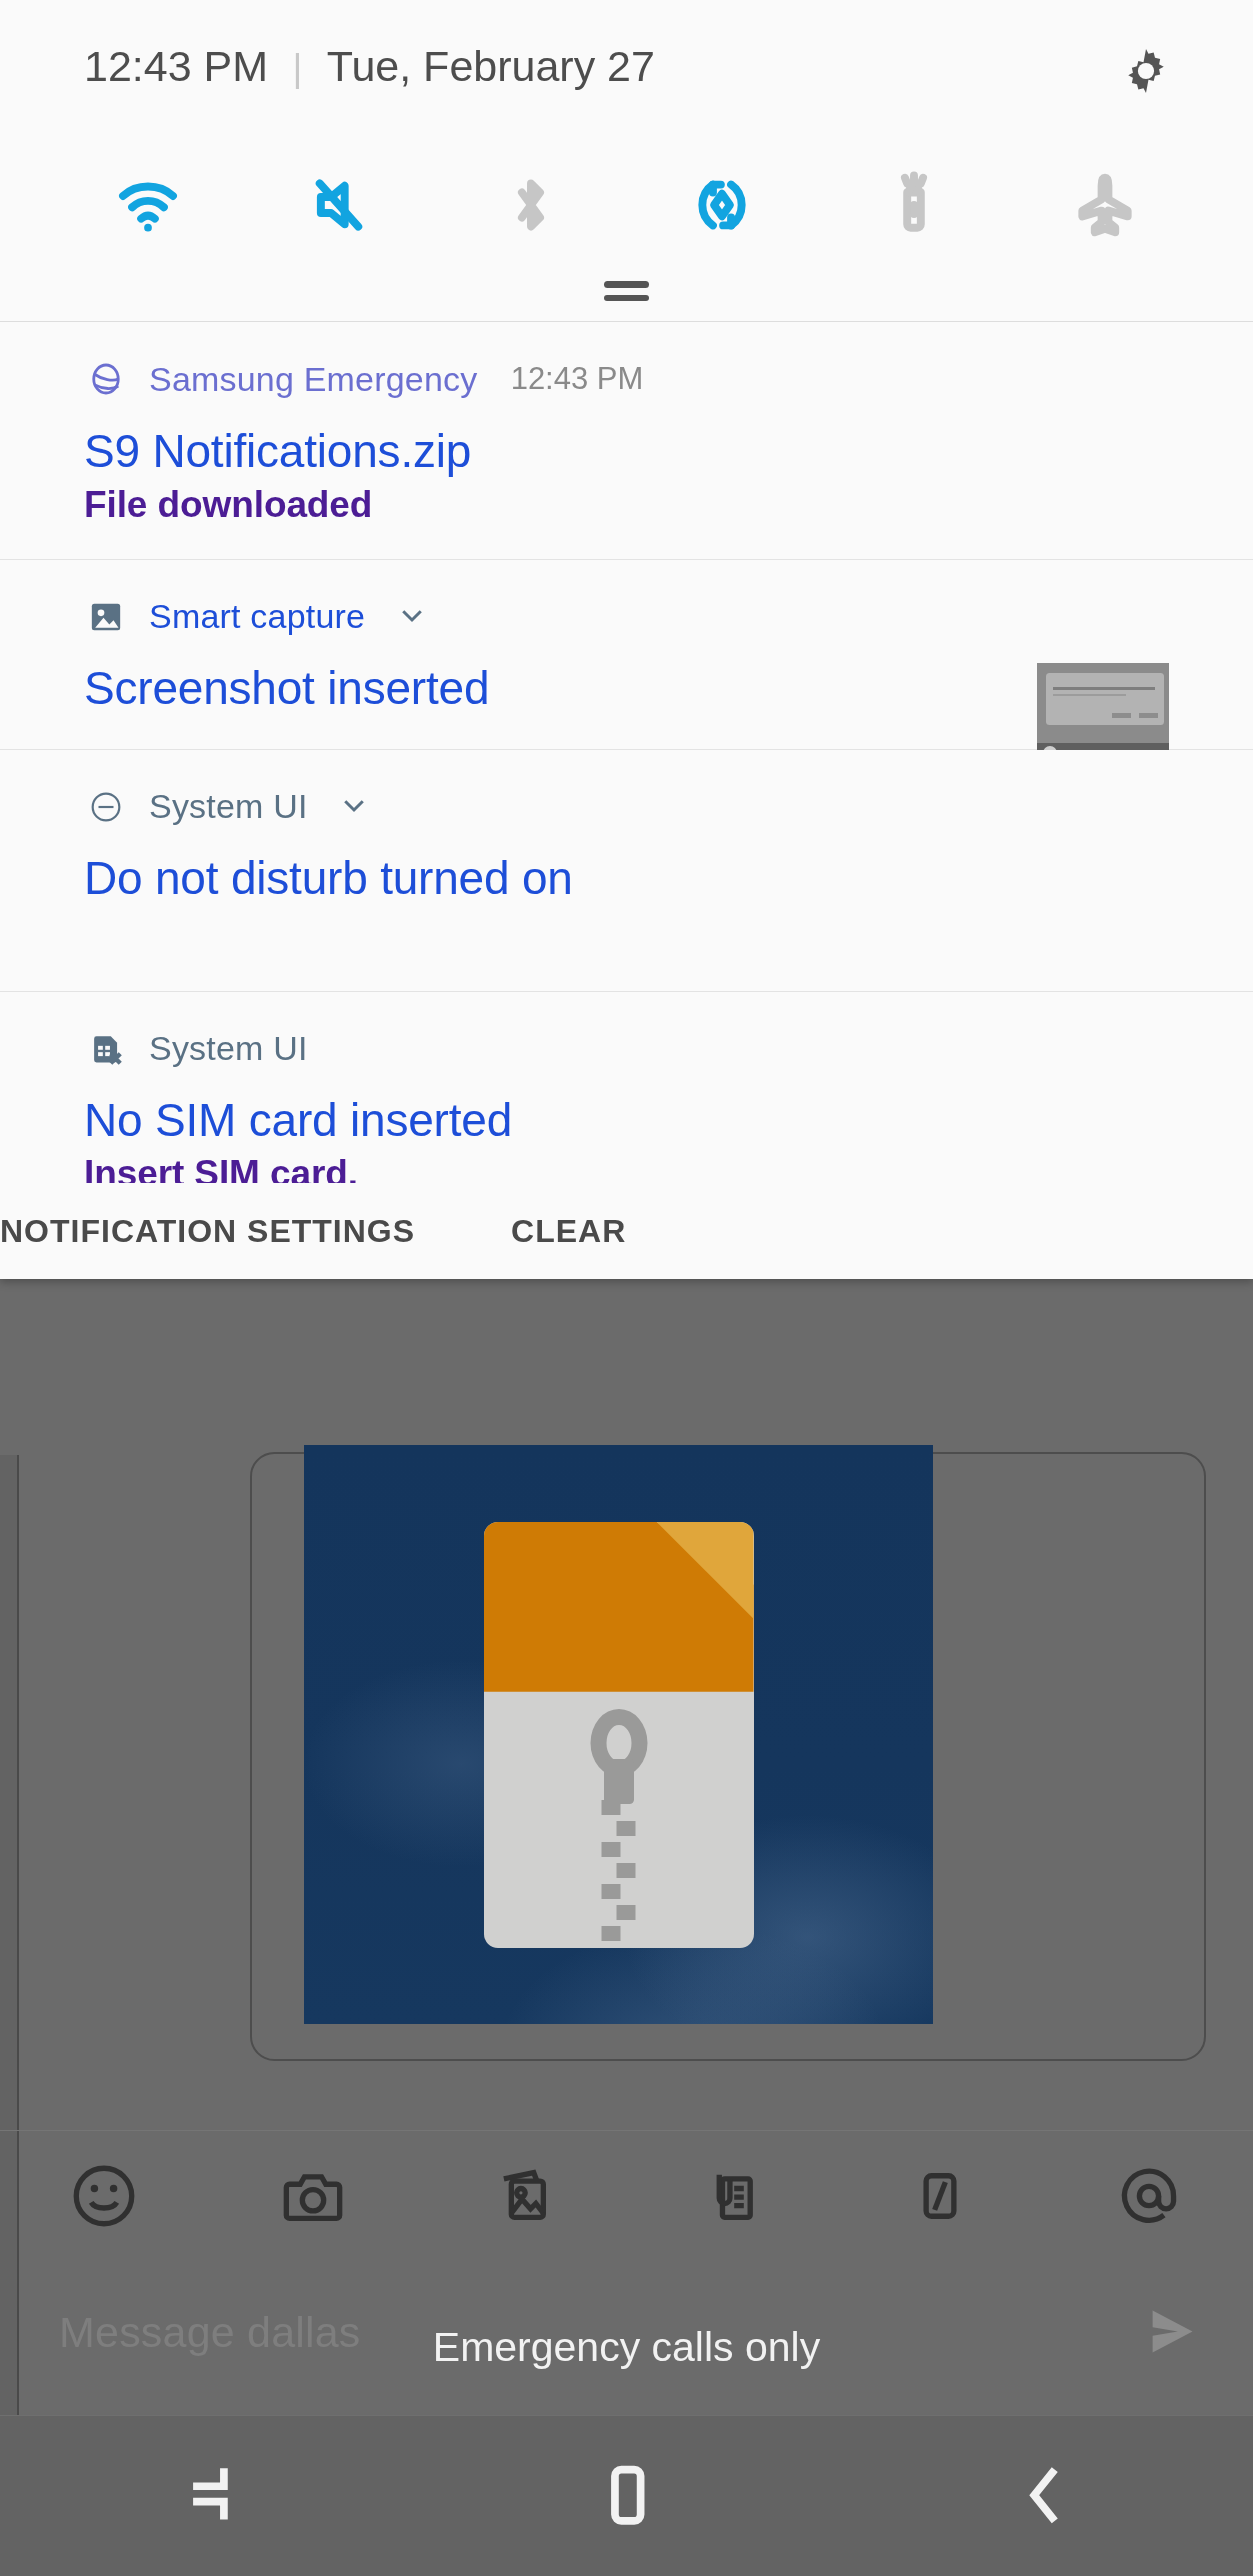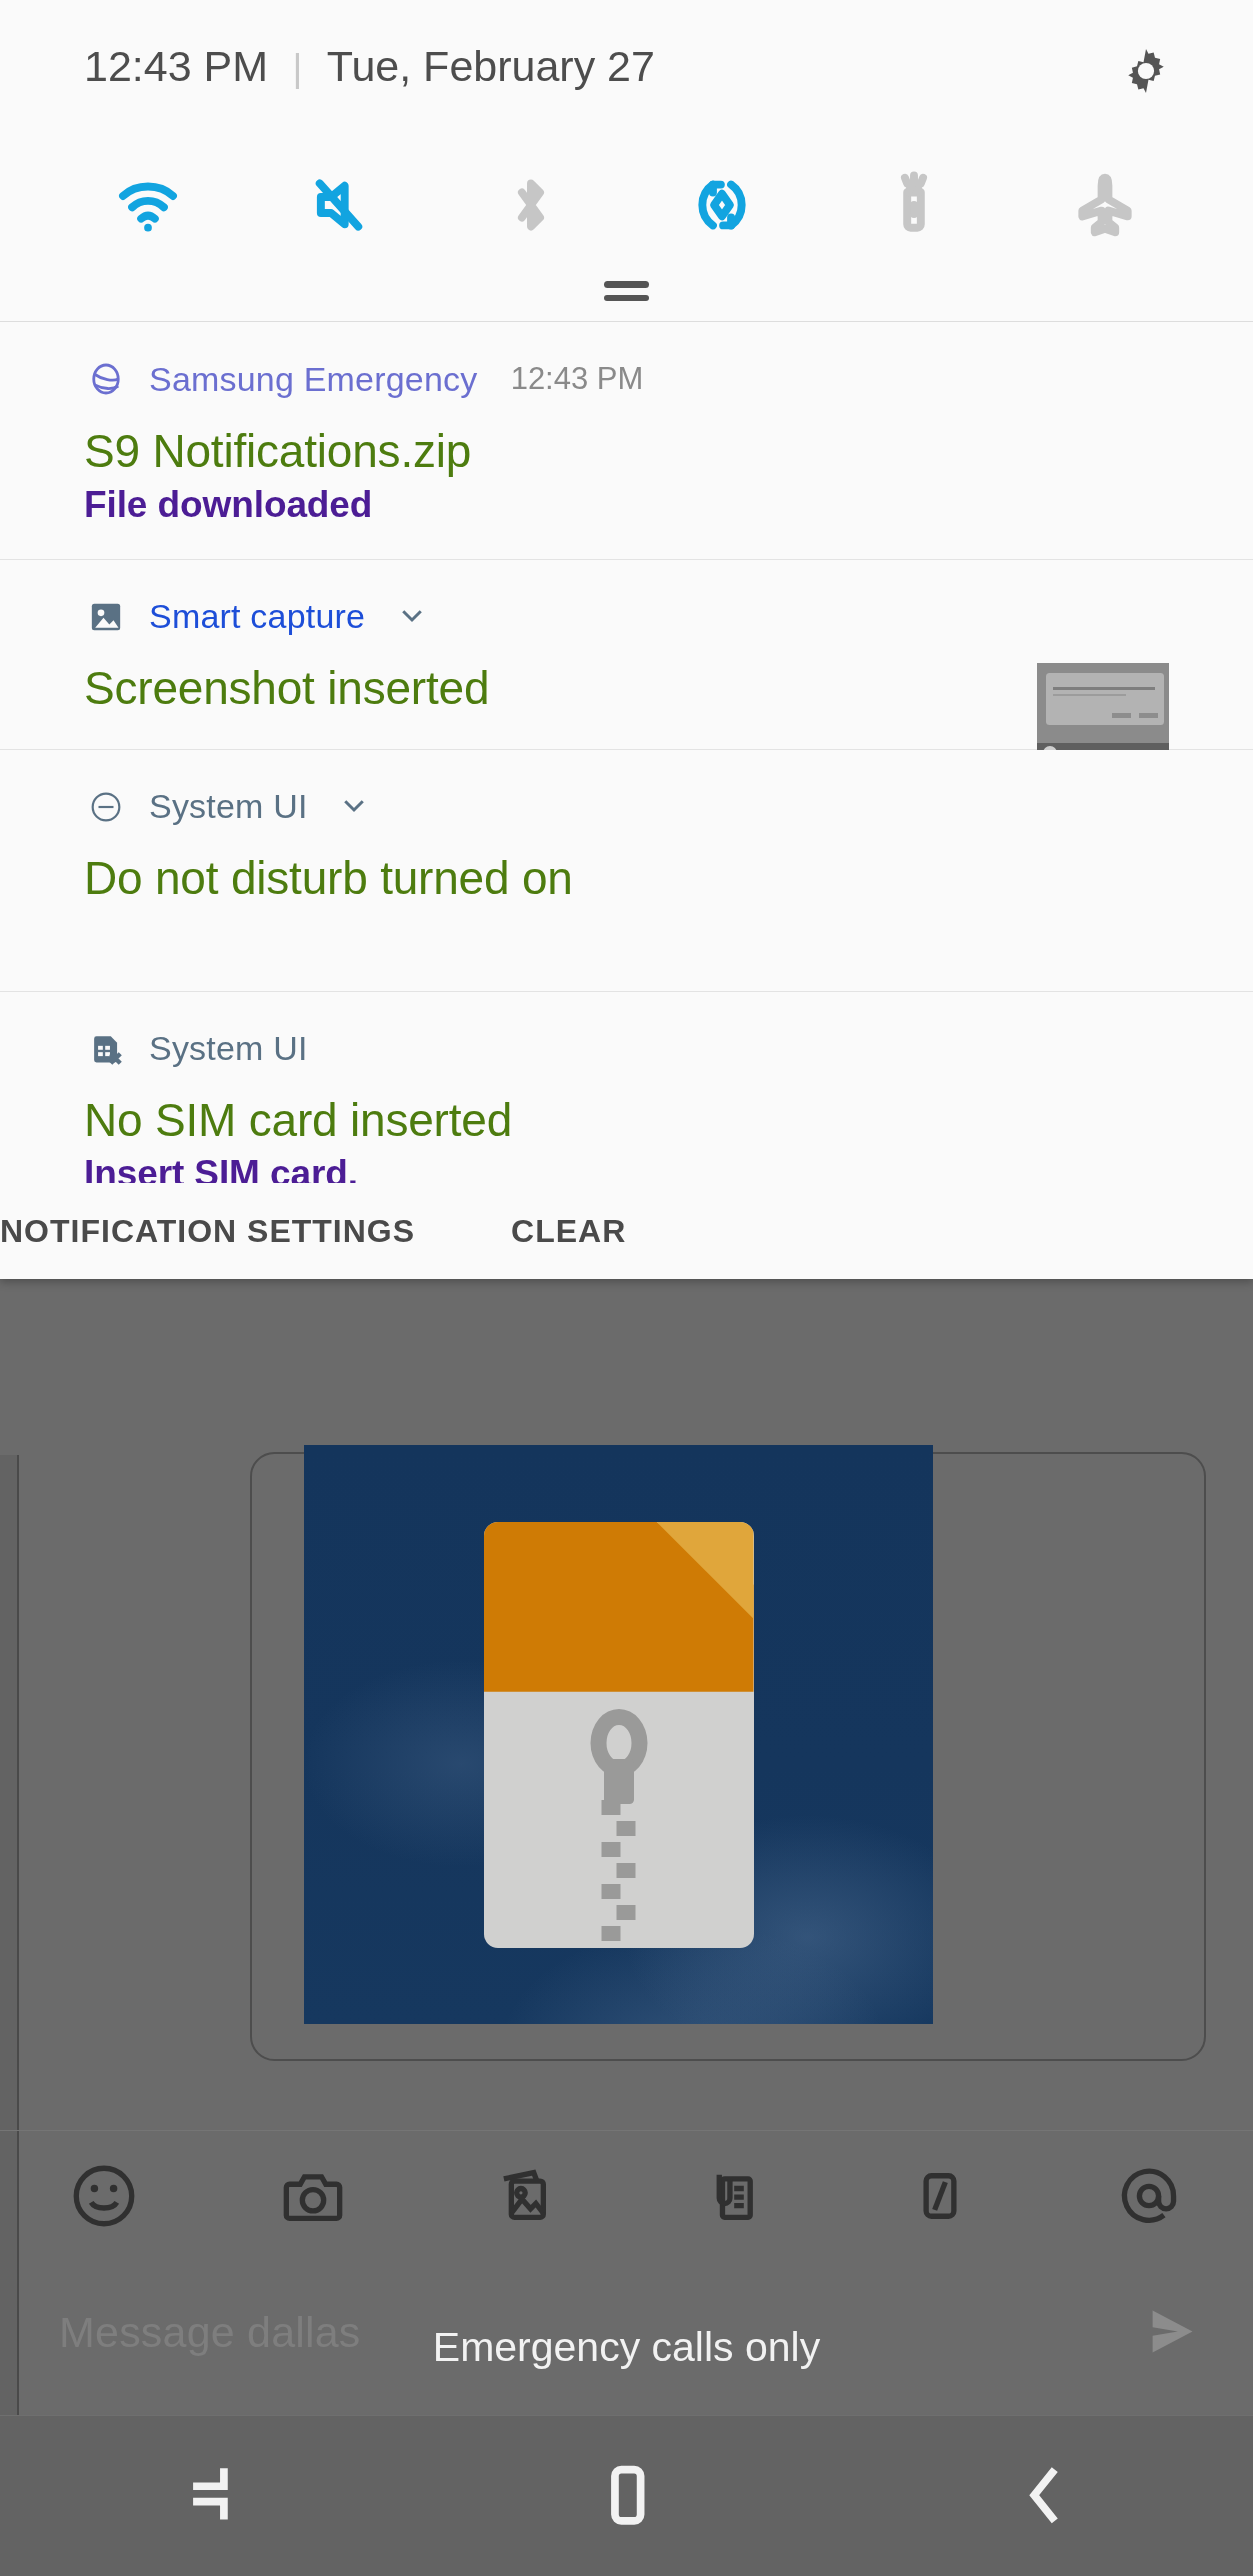--- a/index.html
+++ b/index.html
@@ -153,21 +153,21 @@
     background:#fafafa;
   }
   .notif-head {
     display:flex; align-items:center; gap:21px; margin-bottom:22.6px;
   }
   .napp-icon { width:44px; height:44px; display:flex; align-items:center; justify-content:center; flex:0 0 auto; }
   .napp-name { font-size:34px; letter-spacing:0.2px; }
   .napp-time { font-size:31px; color:#8a8a8a; margin-left:12.2px; }
   .chevron { margin-left:10.4px; }
   .notif-title {
-    font-size:46px; color:#4d7c0f; line-height:1.18; letter-spacing:-0.2px;
+    font-size:46px; color:#1d4ed8; line-height:1.18; letter-spacing:-0.2px;
   }
   .notif-sub {
     font-size:37px; color:#4c1d95; margin-top:6px; letter-spacing:-0.1px;font-weight:bold;
   }
 
   .thumb {
     position:absolute; right:84px; top:103px;
     width:132px; height:129px;
     background:#8b8b8b; overflow:hidden;
   }

